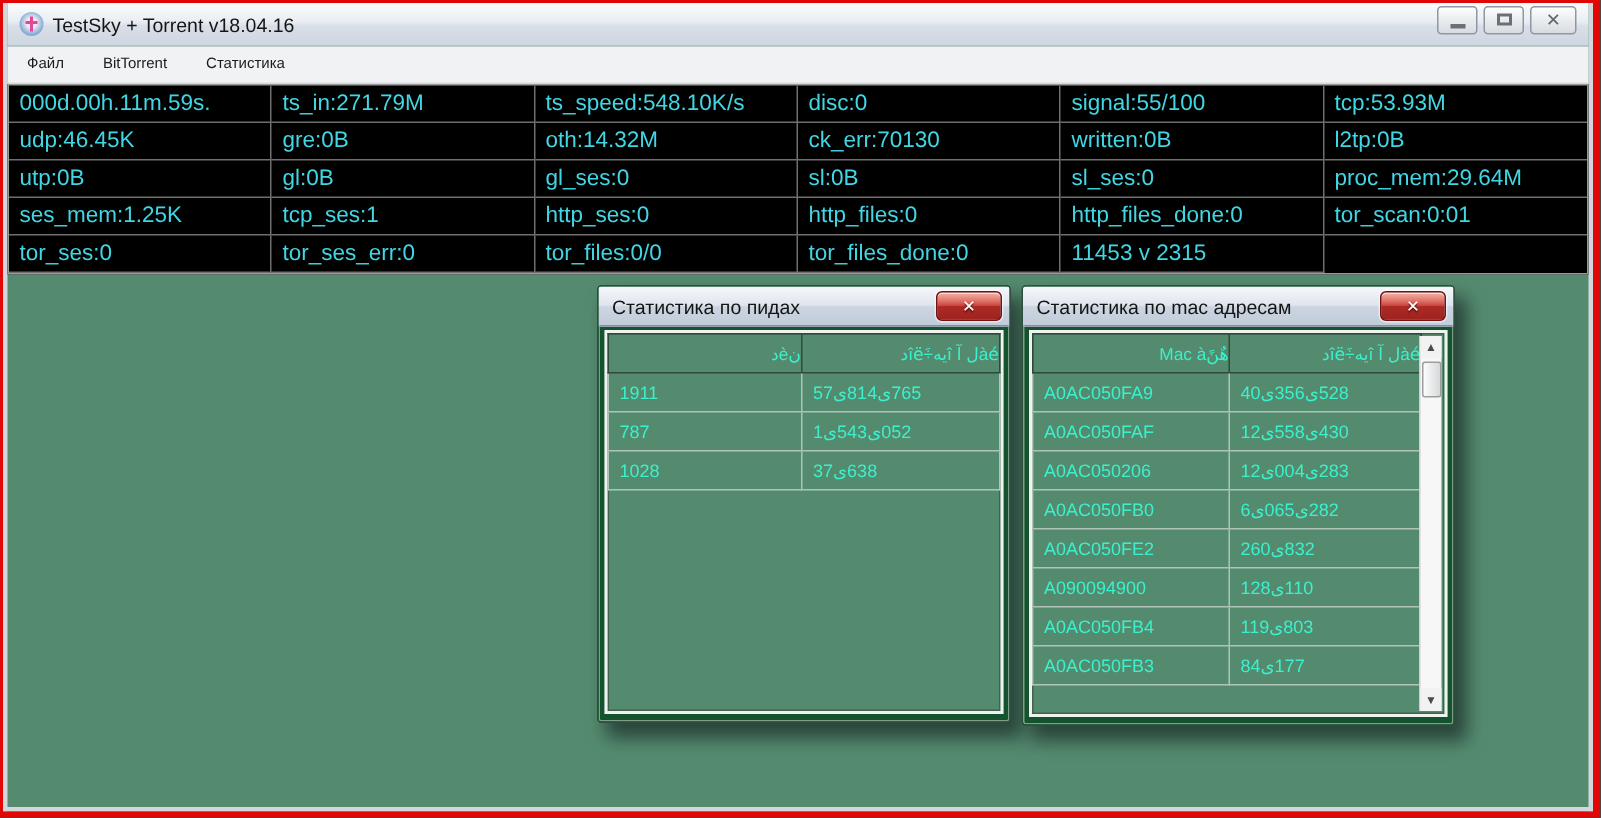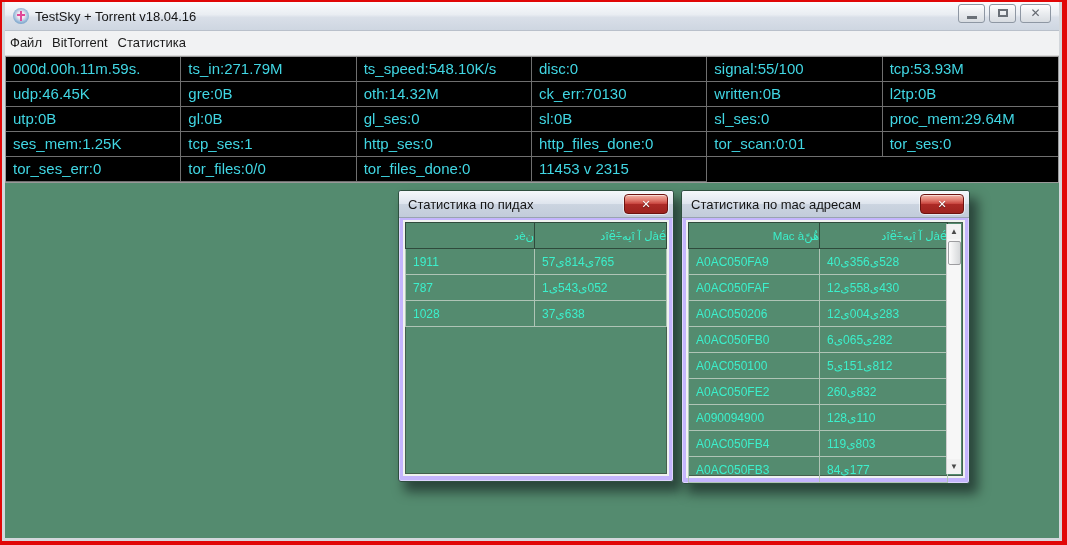--- a/index.html
+++ b/index.html
@@ -26,31 +26,31 @@
   .winbtns{margin-left:auto;display:flex;gap:4px;margin-right:8px;margin-top:-6px;}
   .winbtn{width:27px;height:19px;border:1px solid #8E97A3;border-radius:3px;
     background:linear-gradient(#FEFEFE,#E9ECEF 50%,#D8DCE1);display:flex;align-items:center;justify-content:center;
     box-sizing:border-box;color:#5A5F66;font-size:11px;}
   .winbtn.close{width:31px;}
   .min-glyph{width:10px;height:3px;background:#6A7077;margin-top:8px;}
   .max-glyph{width:10px;height:8px;border:2px solid #6A7077;box-sizing:border-box;}
   .x-glyph{font-weight:bold;font-size:12px;color:#63686F;}
 
   .menubar{height:24px;background:#F1F2F3;border-bottom:1px solid #D8D8D8;display:flex;align-items:center;}
-  .menu-item{font-size:13px;color:#1B1B1B;padding:0 5px;line-height:24px;}
+  .menu-item{font-size:10px;color:#1B1B1B;padding:0 13px;line-height:24px;}
 
   
   .stats-grid{height:127px;background:#000;border:1px solid #9A9A9A;box-sizing:border-box;
     display:grid;grid-template-columns:repeat(6,1fr);grid-auto-rows:25px;}
   .gcell{border-right:1px solid #6F6F6F;border-bottom:1px solid #6F6F6F;
     color:#41D6E3;font-size:15px;line-height:24px;padding-left:7px;white-space:nowrap;overflow:hidden;}
   .gcell:nth-child(6n){border-right:none;}
 
   
-  .childwin{position:absolute;background:#c4b5fd;border:1px solid #2E4F3E;border-radius:3px;
+  .childwin{position:absolute;background:#14532d;border:1px solid #2E4F3E;border-radius:3px;
     box-shadow:7px 9px 12px 1px rgba(0,0,8,.5), inset 0 0 0 1px rgba(255,255,255,.45);}
   .titlebar2{height:26px;background:linear-gradient(#F5F8FB,#DFE5EE 48%,#CBD4E0 52%,#C2CCDA);
     border-bottom:1px solid #98A3B1;border-radius:2px 2px 0 0;
     display:flex;align-items:center;position:relative;}
   .title2-text{font-size:13px;color:#141414;padding-left:9px;}
   .closebtn2{position:absolute;top:3px;right:5px;width:44px;height:20px;box-sizing:border-box;
     border:1px solid #6E1310;border-radius:4px;
     background:linear-gradient(#F2B5A8 0%,#E0766B 30%,#C7423C 50%,#AC2A26 52%,#9E231F 100%);
     box-shadow:0 0 0 1px rgba(255,255,255,.55), inset 0 1px 0 rgba(255,255,255,.55);
     display:flex;align-items:center;justify-content:center;}
@@ -122,20 +122,21 @@
       <div class="gcell">utp:0B</div>
       <div class="gcell">gl:0B</div>
       <div class="gcell">gl_ses:0</div>
       <div class="gcell">sl:0B</div>
       <div class="gcell">sl_ses:0</div>
 
       <div class="gcell">proc_mem:29.64M</div>
       <div class="gcell">ses_mem:1.25K</div>
       <div class="gcell">tcp_ses:1</div>
       <div class="gcell">http_ses:0</div>
+      <div class="gcell">http_files:0</div>
       <div class="gcell">http_files_done:0</div>
 
       <div class="gcell">tor_scan:0:01</div>
       <div class="gcell">tor_ses:0</div>
       <div class="gcell">tor_ses_err:0</div>
       <div class="gcell">tor_files:0/0</div>
       <div class="gcell">tor_files_done:0</div>
       <div class="gcell">11453 v 2315</div>
     </div>
   </div>
@@ -203,24 +204,20 @@
         </tr>
         <tr>
           <td class="aqua">A0AC050206</td>
           <td class="aqua moji">12ى004ى283</td>
         </tr>
         <tr>
           <td class="aqua">A0AC050FB0</td>
           <td class="aqua moji">6ى065ى282</td>
         </tr>
         <tr>
-          <td class="aqua">A0AC050100</td>
-          <td class="aqua moji">5ى151ى812</td>
-        </tr>
-        <tr>
           <td class="aqua">A0AC050FE2</td>
           <td class="aqua moji">260ى832</td>
         </tr>
         <tr>
           <td class="aqua">A090094900</td>
           <td class="aqua moji">128ى110</td>
         </tr>
         <tr>
           <td class="aqua">A0AC050FB4</td>
           <td class="aqua moji">119ى803</td>

